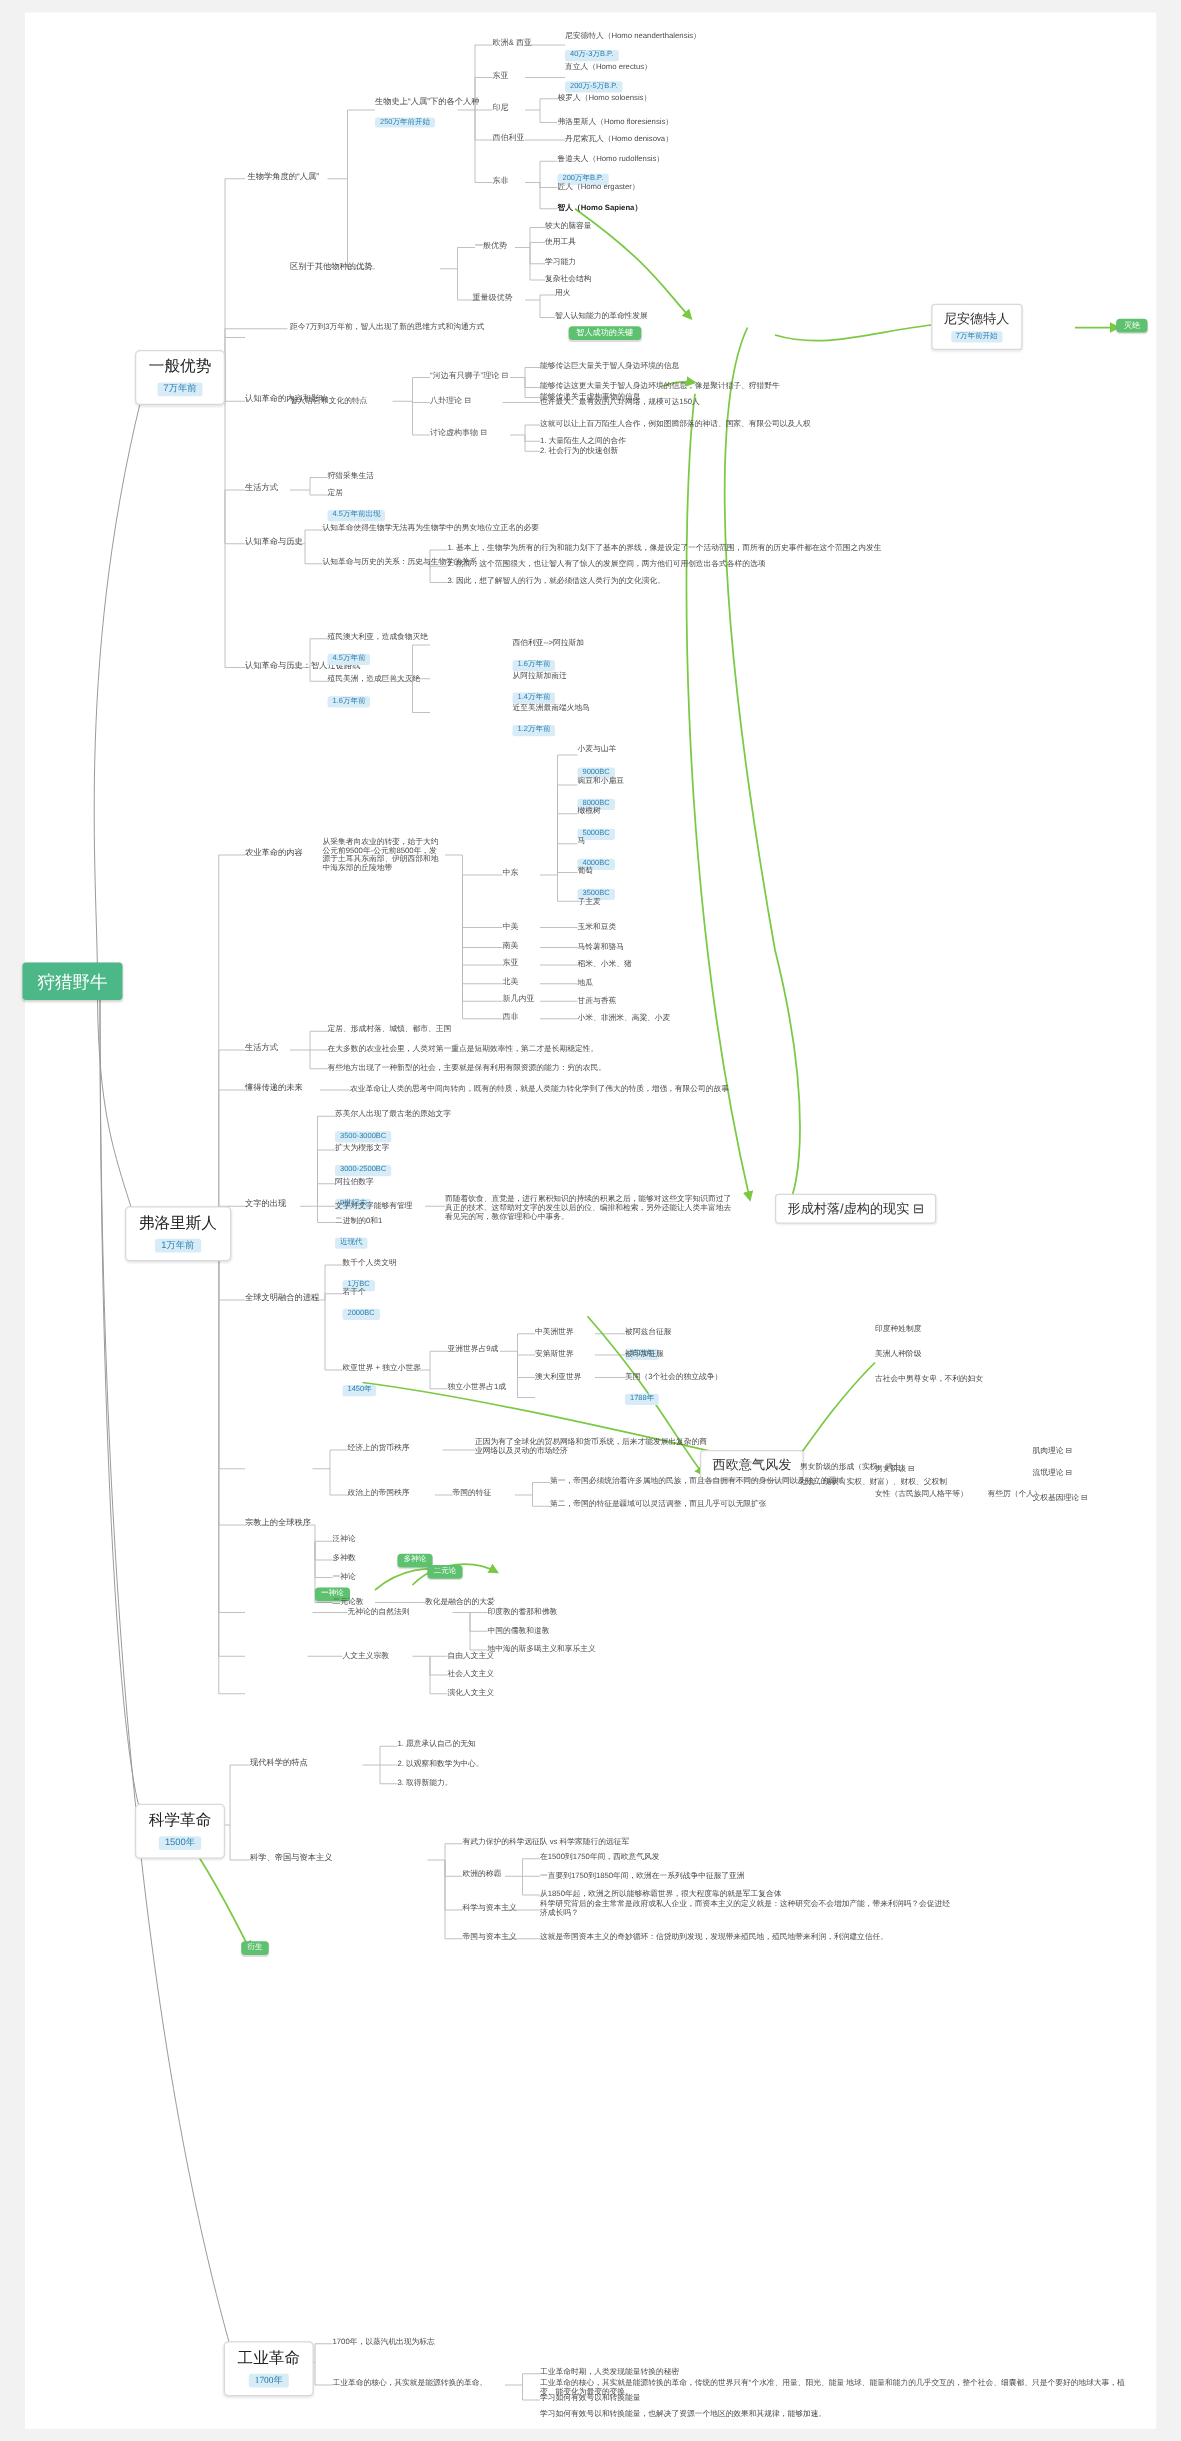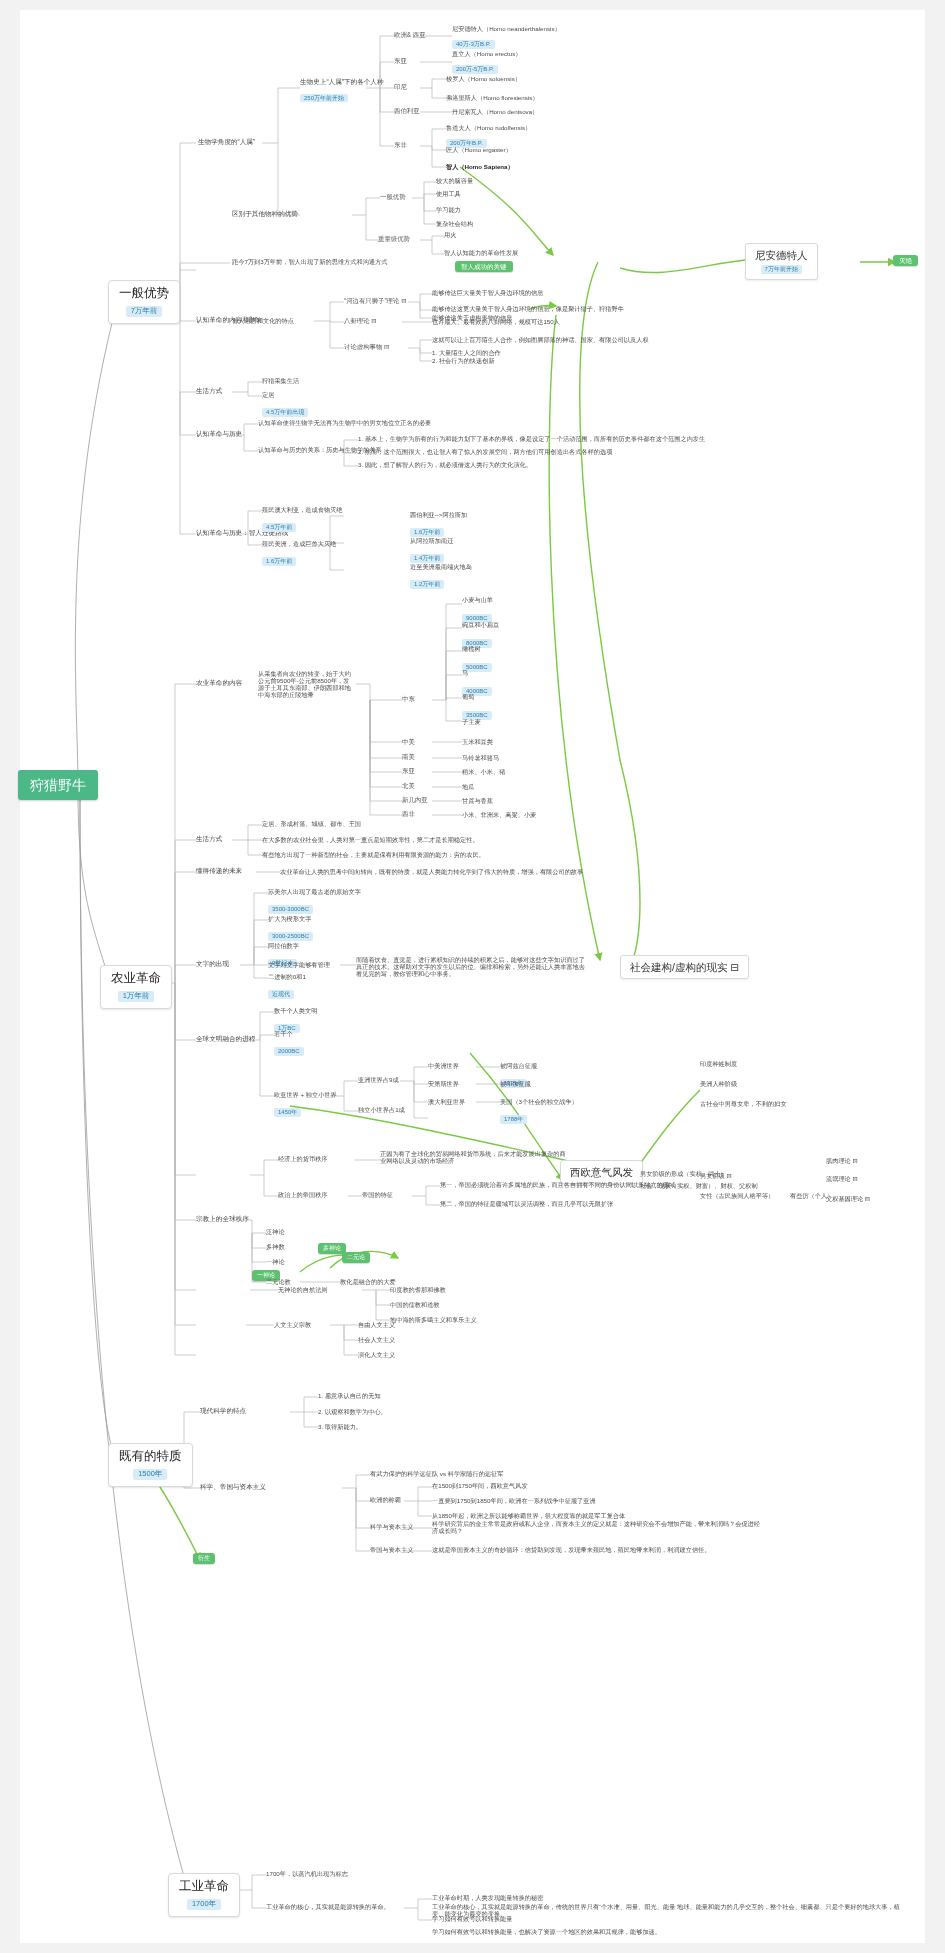--- a/index.html
+++ b/index.html
@@ -263,37 +263,37 @@
   <div id="rightbar"></div>
   <div id="botbar"></div>
 
   <div class="node root" style="left:18px;top:770px;">狩猎野牛</div>
 
   <div class="node l1" style="left:108px;top:280px;">
     <span class="ttl">一般优势</span>
     <span class="chip">7万年前</span>
   </div>
   <div class="node l1" style="left:100px;top:965px;">
-    <span class="ttl">农业革命</span>
+    <span class="ttl">弗洛里斯人</span>
     <span class="chip">1万年前</span>
   </div>
   <div class="node l1" style="left:108px;top:1443px;">
-    <span class="ttl">既有的特质</span>
+    <span class="ttl">科学革命</span>
     <span class="chip">1500年</span>
   </div>
-  <div class="node l1" style="left:168px;top:1873px;">
+  <div class="node l1" style="left:179px;top:1873px;font-family:Liberation Serif, serif;">
     <span class="ttl">工业革命</span>
     <span class="chip">1700年</span>
   </div>
 
   <div class="node boxplain" style="left:745px;top:243px;text-align:center;">
     <div>尼安德特人</div>
     <span class="chip">7万年前开始</span>
   </div>
-  <div class="node boxplain" style="left:620px;top:955px;">社会建构/虚构的现实 ⊟</div>
+  <div class="node boxplain" style="left:620px;top:955px;">形成村落/虚构的现实 ⊟</div>
   <div class="node boxplain" style="left:560px;top:1160px;">西欧意气风发</div>
 
   <div class="node pill" style="left:455px;top:261px;">智人成功的关键</div>
   <div class="node pill" style="left:893px;top:255px;">灭绝</div>
   <div class="node pill sm" style="left:318px;top:1243px;">多神论</div>
   <div class="node pill sm" style="left:252px;top:1270px;">一神论</div>
   <div class="node pill sm" style="left:342px;top:1252px;">二元论</div>
   <div class="node pill sm" style="left:193px;top:1553px;">衍生</div>
 
   <div class="node mid" style="left:198px;top:138px;">生物学角度的“人属”</div>

